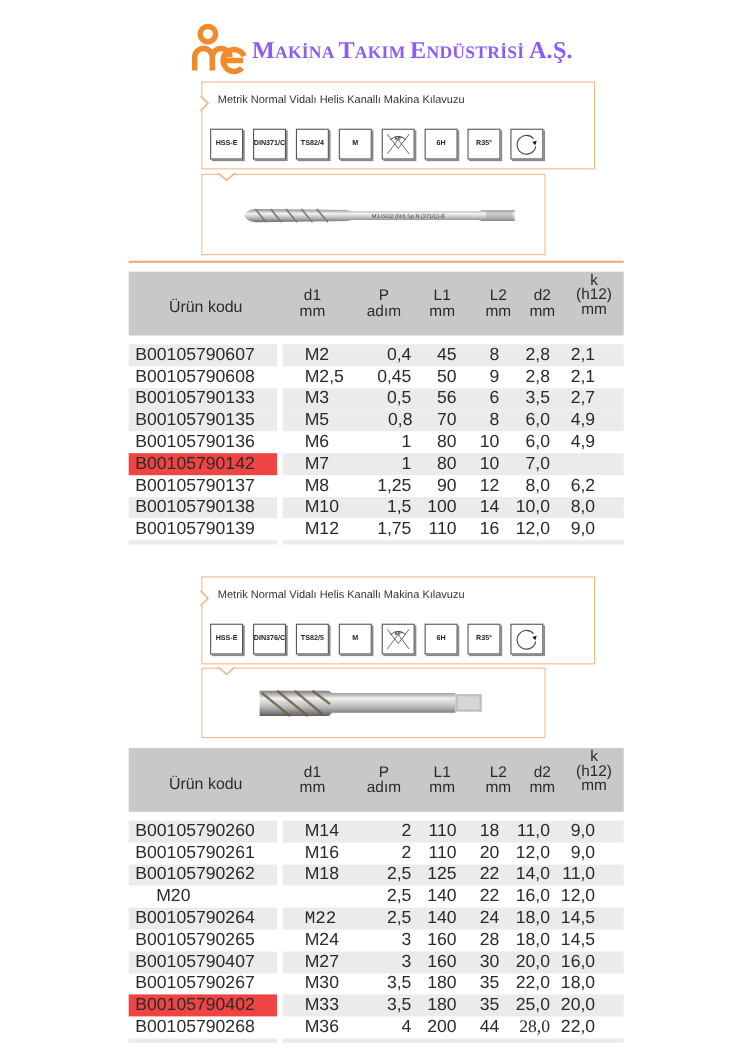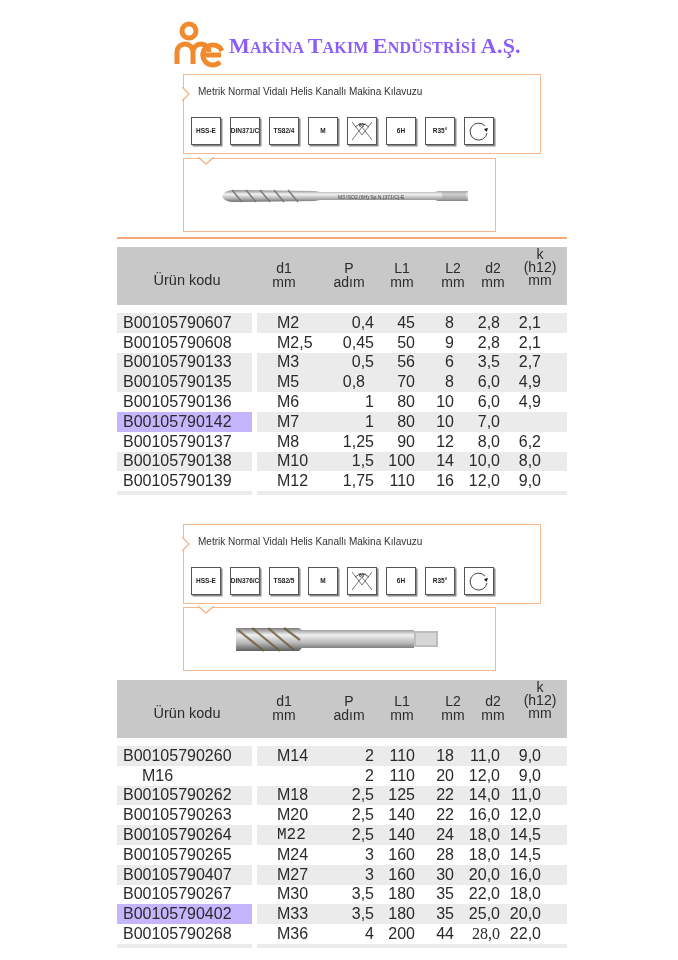--- a/index.html
+++ b/index.html
@@ -32,21 +32,21 @@
   .tbl { position: absolute; left: 117px; width: 450px; }
   .thead { position: relative; height: 58px; background: #c8c8c9; }
   .th { position: absolute; text-align: center; font-size: 14px; line-height: 14px; color: #2b2b2b; }
   .th-code { left: 0; width: 140px; top: 26px; font-size: 14.5px; }
   .rows { margin-top: 8px; }
   .row { display: flex; height: 19.8px; align-items: center; font-size: 16px; color: #2a2a2a; }
   .cell-code { width: 135px; padding-left: 6px; box-sizing: border-box; height: 100%; display: flex; align-items: center; }
   .gap { width: 5px; height: 100%; background: #fff; }
   .rest { flex: 1; height: 100%; position: relative; }
   .row.shade .cell-code, .row.shade .rest { background: #ebebeb; }
-  .row.hl .cell-code { background: #c4b5fd; }
+  .row.hl .cell-code { background: #ef4444; }
   .v { position: absolute; top: 50%; transform: translateY(-50%); white-space: nowrap; }
   .tbl-foot { display:flex; height: 4px; }
   .tbl-foot .a { width:135px; background:#ebebeb; } .tbl-foot .b { width:5px; } .tbl-foot .c { flex:1; background:#ebebeb; }
 </style>
 </head>
 <body>
 
 <div class="logo">
   <svg viewBox="0 0 52 48" width="52" height="48">
     <g fill="none" stroke="#f08a2c" stroke-width="5">
@@ -195,21 +195,21 @@
           <span class="v" style="right: 26px;">2,7</span>
         </div>
       </div>
       <div class="row shade">
         <div class="cell-code">
           <span>B00105790135</span>
         </div>
         <div class="gap"></div>
         <div class="rest">
           <span class="v" style="left: 20px;">M5</span>
-          <span class="v" style="right: 202px; padding-left: 36px;">0,8</span>
+          <span class="v" style="right: 192px; padding-left: 36px;">0,8</span>
           <span class="v" style="right: 152px;">70</span>
           <span class="v" style="right: 113px;">8</span>
           <span class="v" style="right: 67px;">6,0</span>
           <span class="v" style="right: 26px;">4,9</span>
         </div>
       </div>
       <div class="row">
         <div class="cell-code">
           <span>B00105790136</span>
         </div>
@@ -388,20 +388,23 @@
         <div class="rest">
           <span class="v" style="left: 20px;">M14</span>
           <span class="v" style="right: 193px;">2</span>
           <span class="v" style="right: 152px;">110</span>
           <span class="v" style="right: 113px;">18</span>
           <span class="v" style="right: 67px;">11,0</span>
           <span class="v" style="right: 26px;">9,0</span>
         </div>
       </div>
       <div class="row">
+        <div class="cell-code">
+          <span>B00105790261</span>
+        </div>
         <div class="gap"></div>
         <div class="rest">
           <span class="v" style="left: 20px;">M16</span>
           <span class="v" style="right: 193px;">2</span>
           <span class="v" style="right: 152px;">110</span>
           <span class="v" style="right: 113px;">20</span>
           <span class="v" style="right: 67px;">12,0</span>
           <span class="v" style="right: 26px;">9,0</span>
         </div>
       </div>
@@ -413,23 +416,20 @@
         <div class="rest">
           <span class="v" style="left: 20px;">M18</span>
           <span class="v" style="right: 193px;">2,5</span>
           <span class="v" style="right: 152px;">125</span>
           <span class="v" style="right: 113px;">22</span>
           <span class="v" style="right: 67px;">14,0</span>
           <span class="v" style="right: 26px;">11,0</span>
         </div>
       </div>
       <div class="row">
-        <div class="cell-code">
-          <span>B00105790263</span>
-        </div>
         <div class="gap"></div>
         <div class="rest">
           <span class="v" style="left: 20px;">M20</span>
           <span class="v" style="right: 193px;">2,5</span>
           <span class="v" style="right: 152px;">140</span>
           <span class="v" style="right: 113px;">22</span>
           <span class="v" style="right: 67px;">16,0</span>
           <span class="v" style="right: 26px;">12,0</span>
         </div>
       </div>

